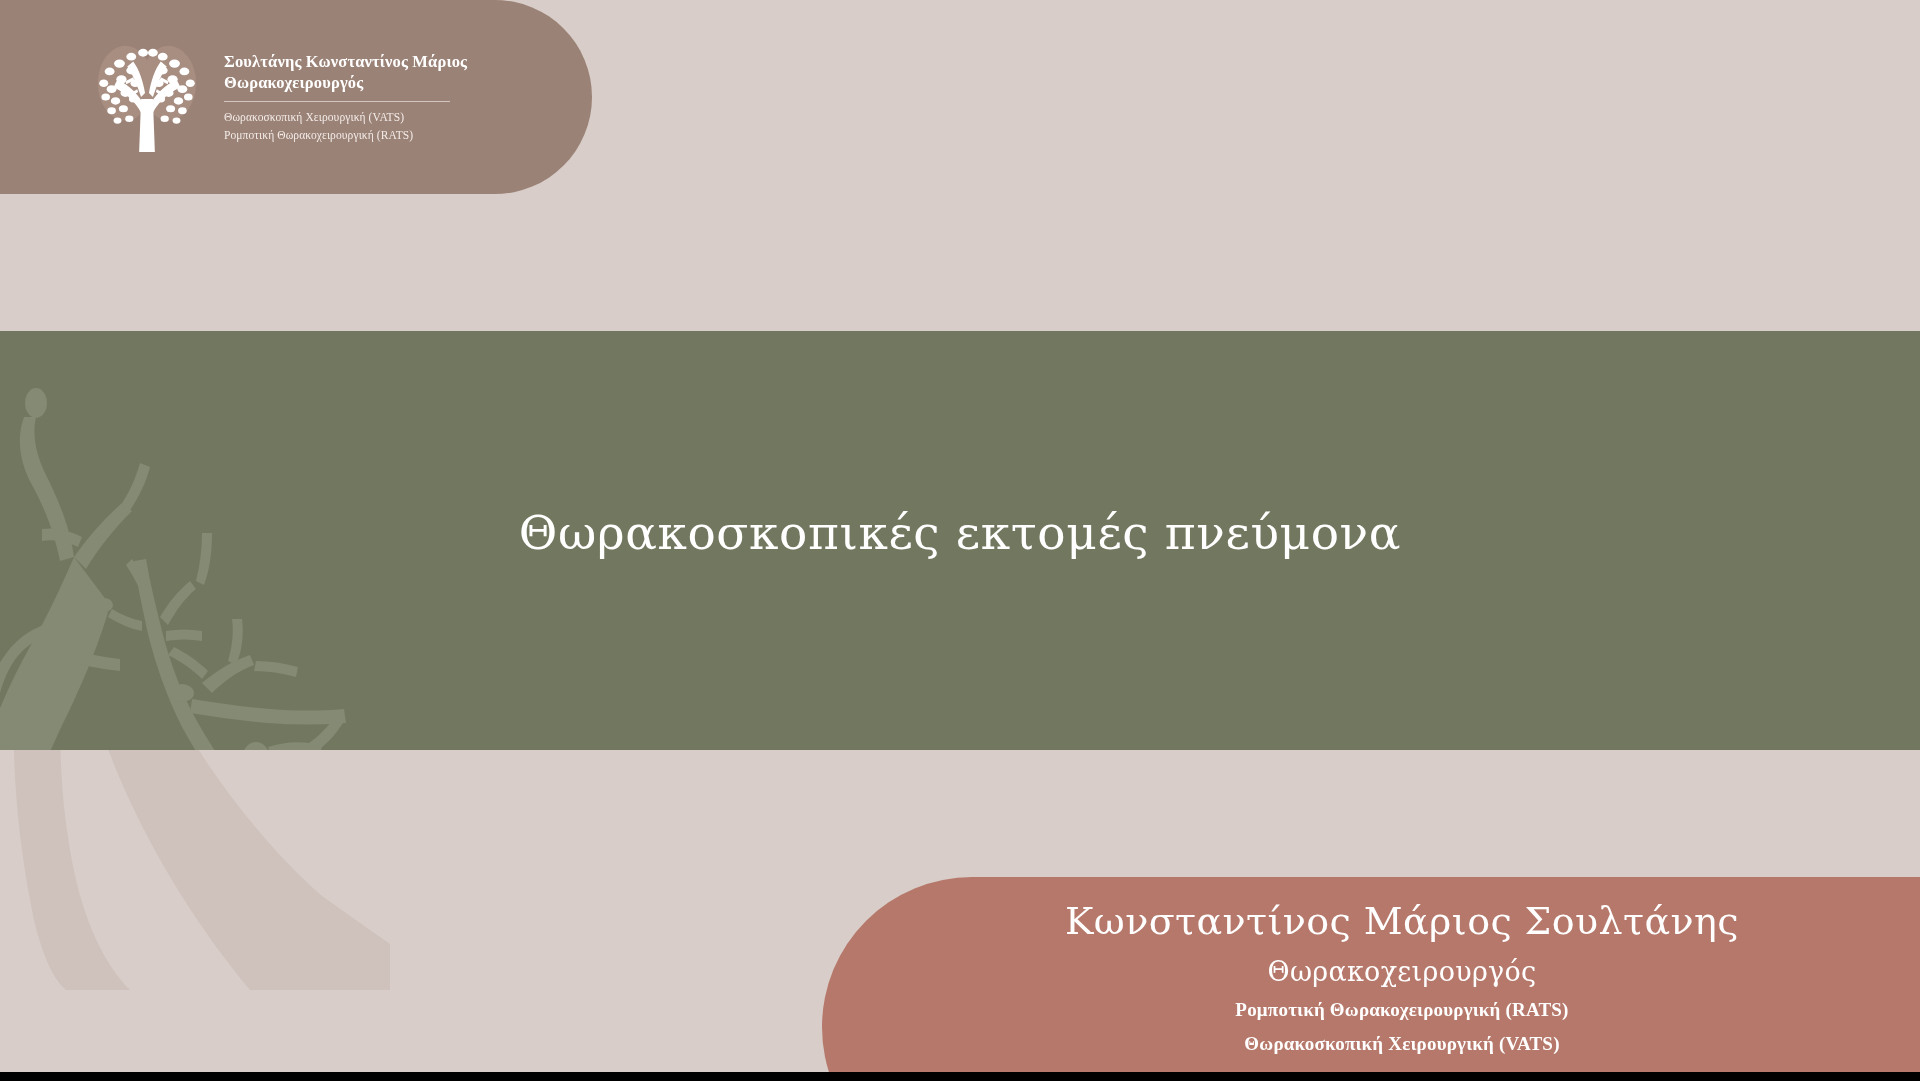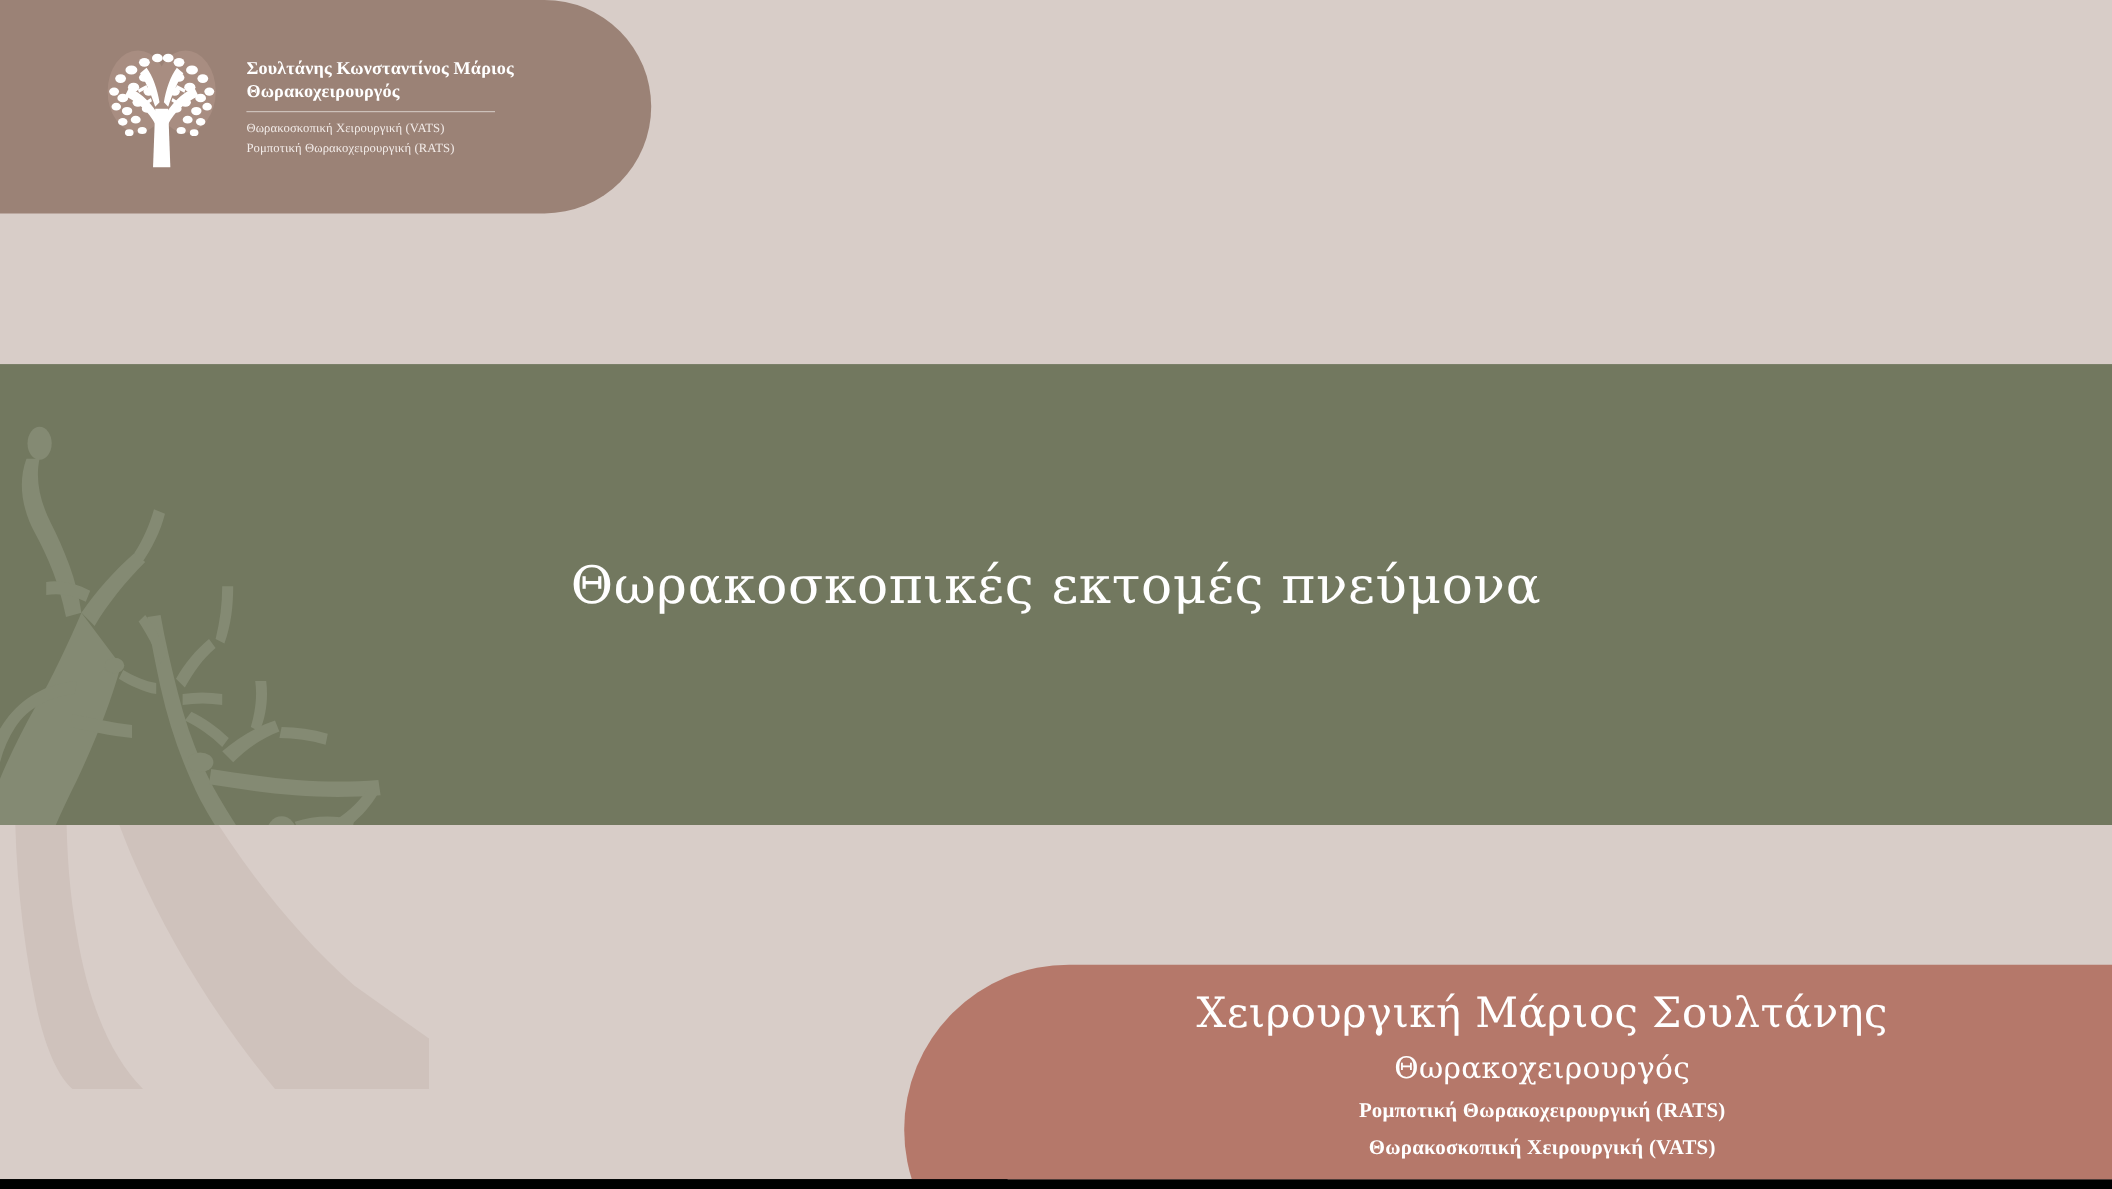--- a/index.html
+++ b/index.html
@@ -304,21 +304,21 @@
           </g>
         </svg>
       </div>
 
       <div class="title-text">
         <div class="title-line">Θωρακοσκοπικές εκτομές πνεύμονα</div>
       </div>
     </div>
 
     <div class="speaker-pill">
-      <div class="speaker-name">Χειρουργική Μάριος Σουλτάνης</div>
+      <div class="speaker-name">Κωνσταντίνος Μάριος Σουλτάνης</div>
       <div class="speaker-role">Θωρακοχειρουργός</div>
       <div class="speaker-cred">Ρομποτική Θωρακοχειρουργική (RATS)</div>
       <div class="speaker-cred">Θωρακοσκοπική Χειρουργική (VATS)</div>
     </div>
 
   </div>
 
   <div class="bottom-strip"></div>
 
 </div>

